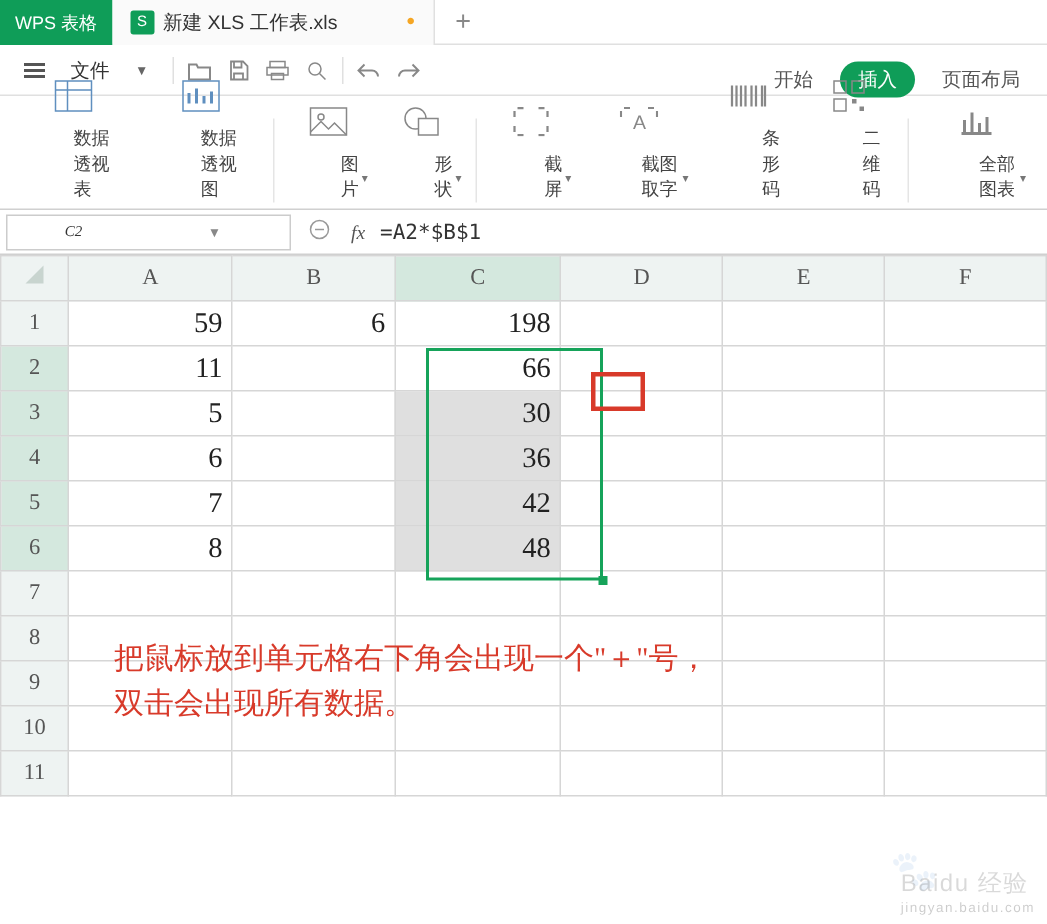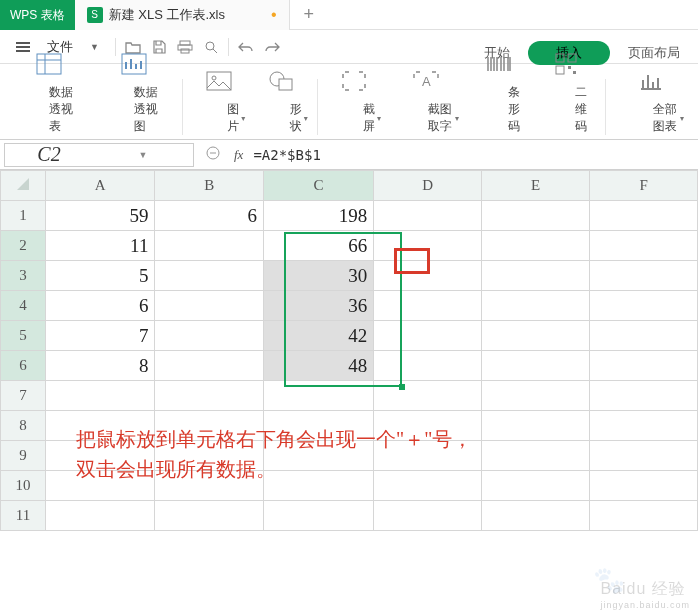--- a/index.html
+++ b/index.html
@@ -16,34 +16,34 @@
   
   .menu-bar { height: 34px; display: flex; align-items: center; padding: 0 8px; gap: 8px; border-bottom: 1px solid #e0e0e0; }
   .file-menu { display: flex; align-items: center; gap: 17px; padding: 4px 8px; cursor: pointer; }
   .hamburger { display: flex; flex-direction: column; gap: 2px; }
   .hamburger span { width: 14px; height: 2px; background: #555; }
   .file-menu .dd { font-size: 9px; color: #666; }
   .tb-icon { width: 18px; height: 18px; display: inline-flex; align-items: center; justify-content: center; color: #777; cursor: pointer; }
   .tb-sep { width: 1px; height: 18px; background: #e0e0e0; }
   .menu-spacer { flex: 1; }
   .ribbon-tab { padding: 4px 10px; cursor: pointer; color: #555; margin-top: 12px; }
-  .ribbon-tab.active { background: #0f9d58; color: #000000; border-radius: 12px; padding: 3px 28px; }
+  .ribbon-tab.active { background: #0f9d58; color: #ffffff; border-radius: 12px; padding: 3px 12px; }
 
   
   .ribbon { height: 76px; display: flex; align-items: flex-end; padding: 6px 8px 4px; gap: 2px; border-bottom: 1px solid #d0d0d0; }
   .ribbon-group { display: flex; flex-direction: column; align-items: center; justify-content: flex-end; min-width: 60px; padding: 0 6px; cursor: pointer; }
   .ribbon-group .ico { width: 28px; height: 28px; display: flex; align-items: center; justify-content: center; margin-bottom: 6px; }
   .ribbon-group .lbl { font-size: 12px; color: #444; display: flex; align-items: center; gap: 2px; margin-left: 35px; }
   .dd-arrow { font-size: 8px; color: #777; }
   .rsep { width: 1px; height: 56px; background: #e5e5e5; margin: 0 4px; }
 
   
   .formula-bar { height: 30px; display: flex; align-items: center; border-bottom: 1px solid #d0d0d0; }
   .name-box { width: 190px; height: 24px; margin: 0 4px; display: flex; align-items: center; border: 1px solid #ccc; background: #fff; }
-  .name-box span { flex: 1; text-align: center; font-style: italic; font-family: Georgia, serif; font-size: 20px; }
+  .name-box span { flex: 1; text-align: center; font-style: italic; font-family: Georgia, serif; font-size: 10px; }
   .name-box .dd { padding: 0 6px; color: #888; font-size: 9px; }
   .fx-btn { padding: 0 8px; color: #666; cursor: pointer; }
   .fx-label { font-style: italic; font-family: Georgia, serif; color: #555; padding: 0 6px; }
   .formula-input { flex: 1; font-family: Consolas, monospace; font-size: 14px; padding: 2px 4px; }
 
   
   .sheet { position: relative; }
   .grid { border-collapse: collapse; table-layout: fixed; }
   .grid th, .grid td { border: 1px solid #d6d6d6; height: 30px; }
   .grid .corner { width: 48px; background: #eef3f2; }

